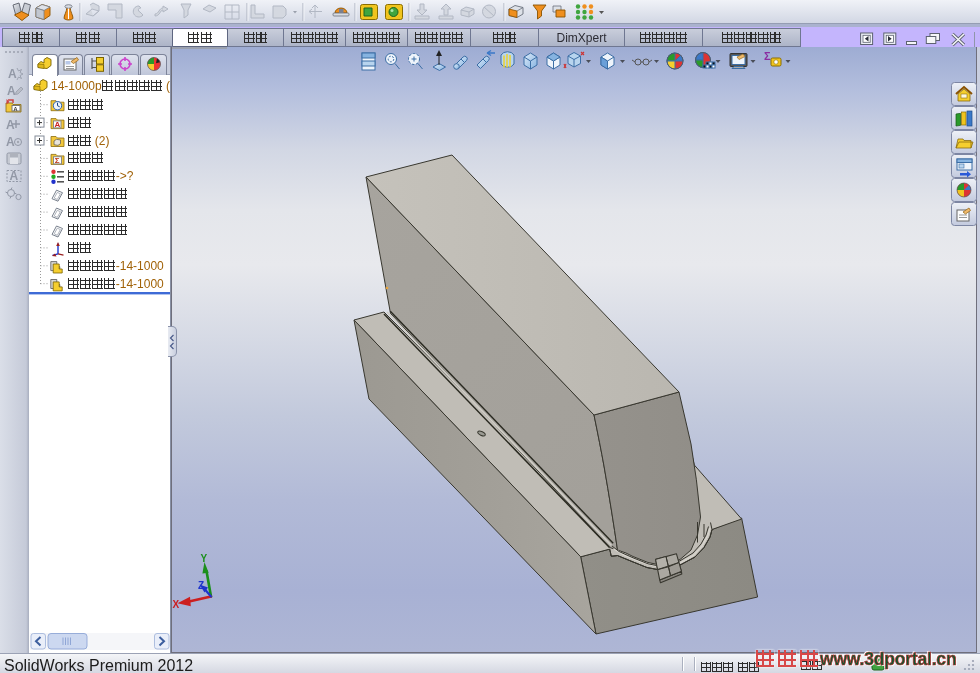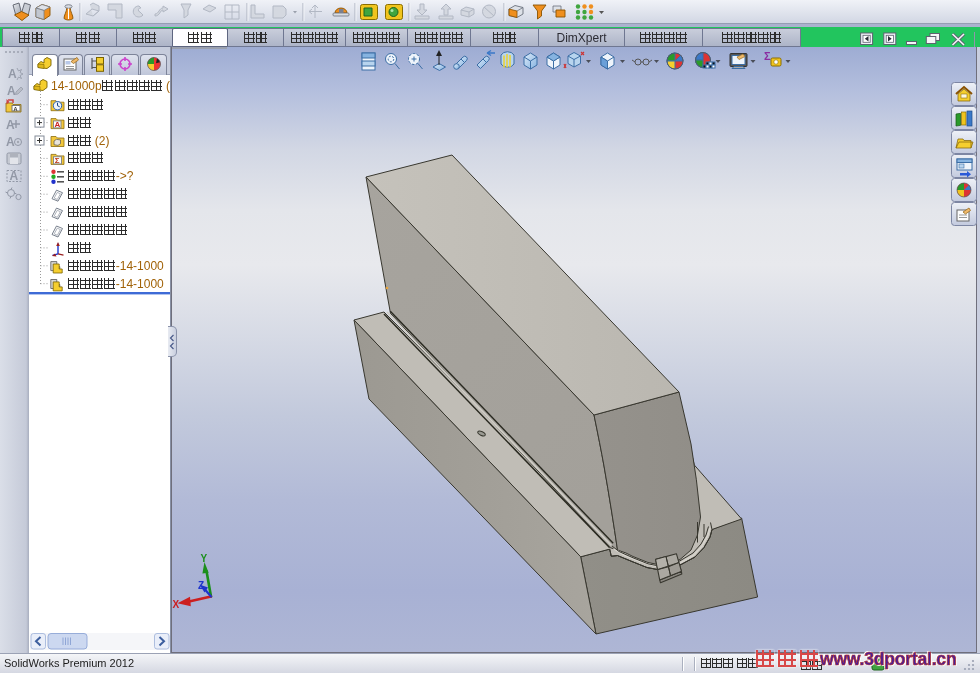--- a/index.html
+++ b/index.html
@@ -9,32 +9,32 @@
 i.cj,i.cjs,i.cjr{display:inline-block;vertical-align:-1px;
 background:repeating-linear-gradient(90deg,#2c2c2c 0 1px,rgba(0,0,0,0) 1px 4.5px),repeating-linear-gradient(0deg,#2c2c2c 0 1px,rgba(0,0,0,0) 1px 4.2px)}
 i.cj{width:11px;height:11px;margin:0 .6px}
 i.cjs{width:10px;height:10px;margin:0 .5px}
 i.cjr{width:18px;height:17px;margin:0 2px;vertical-align:-2px;
 background:repeating-linear-gradient(90deg,#d84848 0 2px,rgba(0,0,0,0) 2px 6.5px),repeating-linear-gradient(0deg,#d84848 0 2px,rgba(0,0,0,0) 2px 6px);
 box-shadow:0 0 2px #fff}
 
 #tb1{left:0;top:0;width:980px;height:24px;background:linear-gradient(#f0f2f7,#d2d7e4);border-bottom:1px solid #959db3}
 
-#tabs{left:0;top:27px;width:980px;height:22px;background:#22c55e;border-bottom:1px solid #f8f9fc}
+#tabs{left:0;top:27px;width:980px;height:22px;background:#c4b5fd;border-bottom:1px solid #f8f9fc}
 .tab{position:absolute;top:1px;height:19px;background:linear-gradient(#c9cedb,#adb4c8);border:1px solid #6f7791;color:#2c2c34;font-size:12px;text-align:center;line-height:18px;white-space:nowrap;overflow:hidden}
 .tab.on{background:#fdfdff;border-color:#5d6580;z-index:2;border-radius:2px 2px 0 0}
 
 #lstrip{left:0;top:47px;width:29px;height:606px;background:linear-gradient(90deg,#dadee8,#c5cad8 90%,#a8aebf);}
 #panel{left:29px;top:47px;width:142px;height:606px;background:#fff;border-right:1px solid #8890a4}
 #ptabs{position:absolute;left:0;top:0;width:141px;height:28px;background:#c6ccdc;border-bottom:1px solid #9aa2b6}
 .ptab{position:absolute;top:7px;height:21px;background:linear-gradient(#dfe3ee,#bfc6d9);border:1px solid #7d8499;border-bottom:none;border-radius:4px 4px 0 0}
 .ptab.on{background:#fff;height:22px;z-index:2}
 #viewport{left:171px;top:47px;width:806px;height:606px;border:1px solid #6f6f7c;border-top:none;
 background:linear-gradient(180deg,#9eacd3 0%,#b3bedd 7%,#d2d7e4 17%,#e4e6eb 27%,#e8e9ed 36%,#d6dae5 48%,#c2c9dc 61%,#b2bad7 75%,#a8b1d4 90%,#aeb6d5 100%)}
-#statusbar{left:0;top:653px;width:980px;height:20px;background:linear-gradient(#f4f5f8,#d5d8e2);border-top:1px solid #9ba2b5;font-size:11px;color:#1c1c1c}
+#statusbar{left:0;top:653px;width:980px;height:20px;background:linear-gradient(#f4f5f8,#d5d8e2);border-top:1px solid #9ba2b5;font-size:16px;color:#1c1c1c}
 .vsep{position:absolute;top:3px;height:14px;width:1px;background:#aab0bf;box-shadow:1px 0 0 #fff}
 .trow{position:absolute;left:38px;height:14px;line-height:14px;font-size:12px;white-space:nowrap;color:#a16207}
 </style></head>
 <body>
 <div class="abs" id="tb1"><svg width="980" height="24" id="tb1svg">
 <defs>
  <linearGradient id="sil" x1="0" y1="0" x2="1" y2="1">
           <stop offset="0" stop-color="#e8eaee"></stop>
           <stop offset="1" stop-color="#9aa0ac"></stop>
         </linearGradient>
@@ -620,13 +620,13 @@
         <circle cx="103" cy="13" r="1.1"></circle>
         <circle cx="99" cy="13" r="1.1"></circle>
         <circle cx="95" cy="13" r="1.1"></circle>
         <circle cx="103" cy="9" r="1.1"></circle>
         <circle cx="99" cy="9" r="1.1"></circle>
         <circle cx="103" cy="5" r="1.1"></circle>
       </g>
   </svg>
 </div>
 <span class="abs" style="left:800px;top:655px;z-index:8"><i class="cjs"></i><i class="cjs"></i></span>
-<div class="abs" id="wm" style="left:754px;top:649px;z-index:9;white-space:nowrap;font-weight:bold;font-size:17.5px;letter-spacing:-.2px;color:#4c1d95;-webkit-text-stroke:.7px #b03030;text-shadow:0 0 2px #fff,1px 1px 0 #fff,-1px -1px 0 #fff"><i class="cjr"></i><i class="cjr"></i><i class="cjr"></i>www.3dportal.cn</div>
+<div class="abs" id="wm" style="left:754px;top:649px;z-index:9;white-space:nowrap;font-weight:bold;font-size:17.5px;letter-spacing:-.2px;color:#14532d;-webkit-text-stroke:.7px #b03030;text-shadow:0 0 2px #fff,1px 1px 0 #fff,-1px -1px 0 #fff"><i class="cjr"></i><i class="cjr"></i><i class="cjr"></i>www.3dportal.cn</div>
 
 </body></html>

